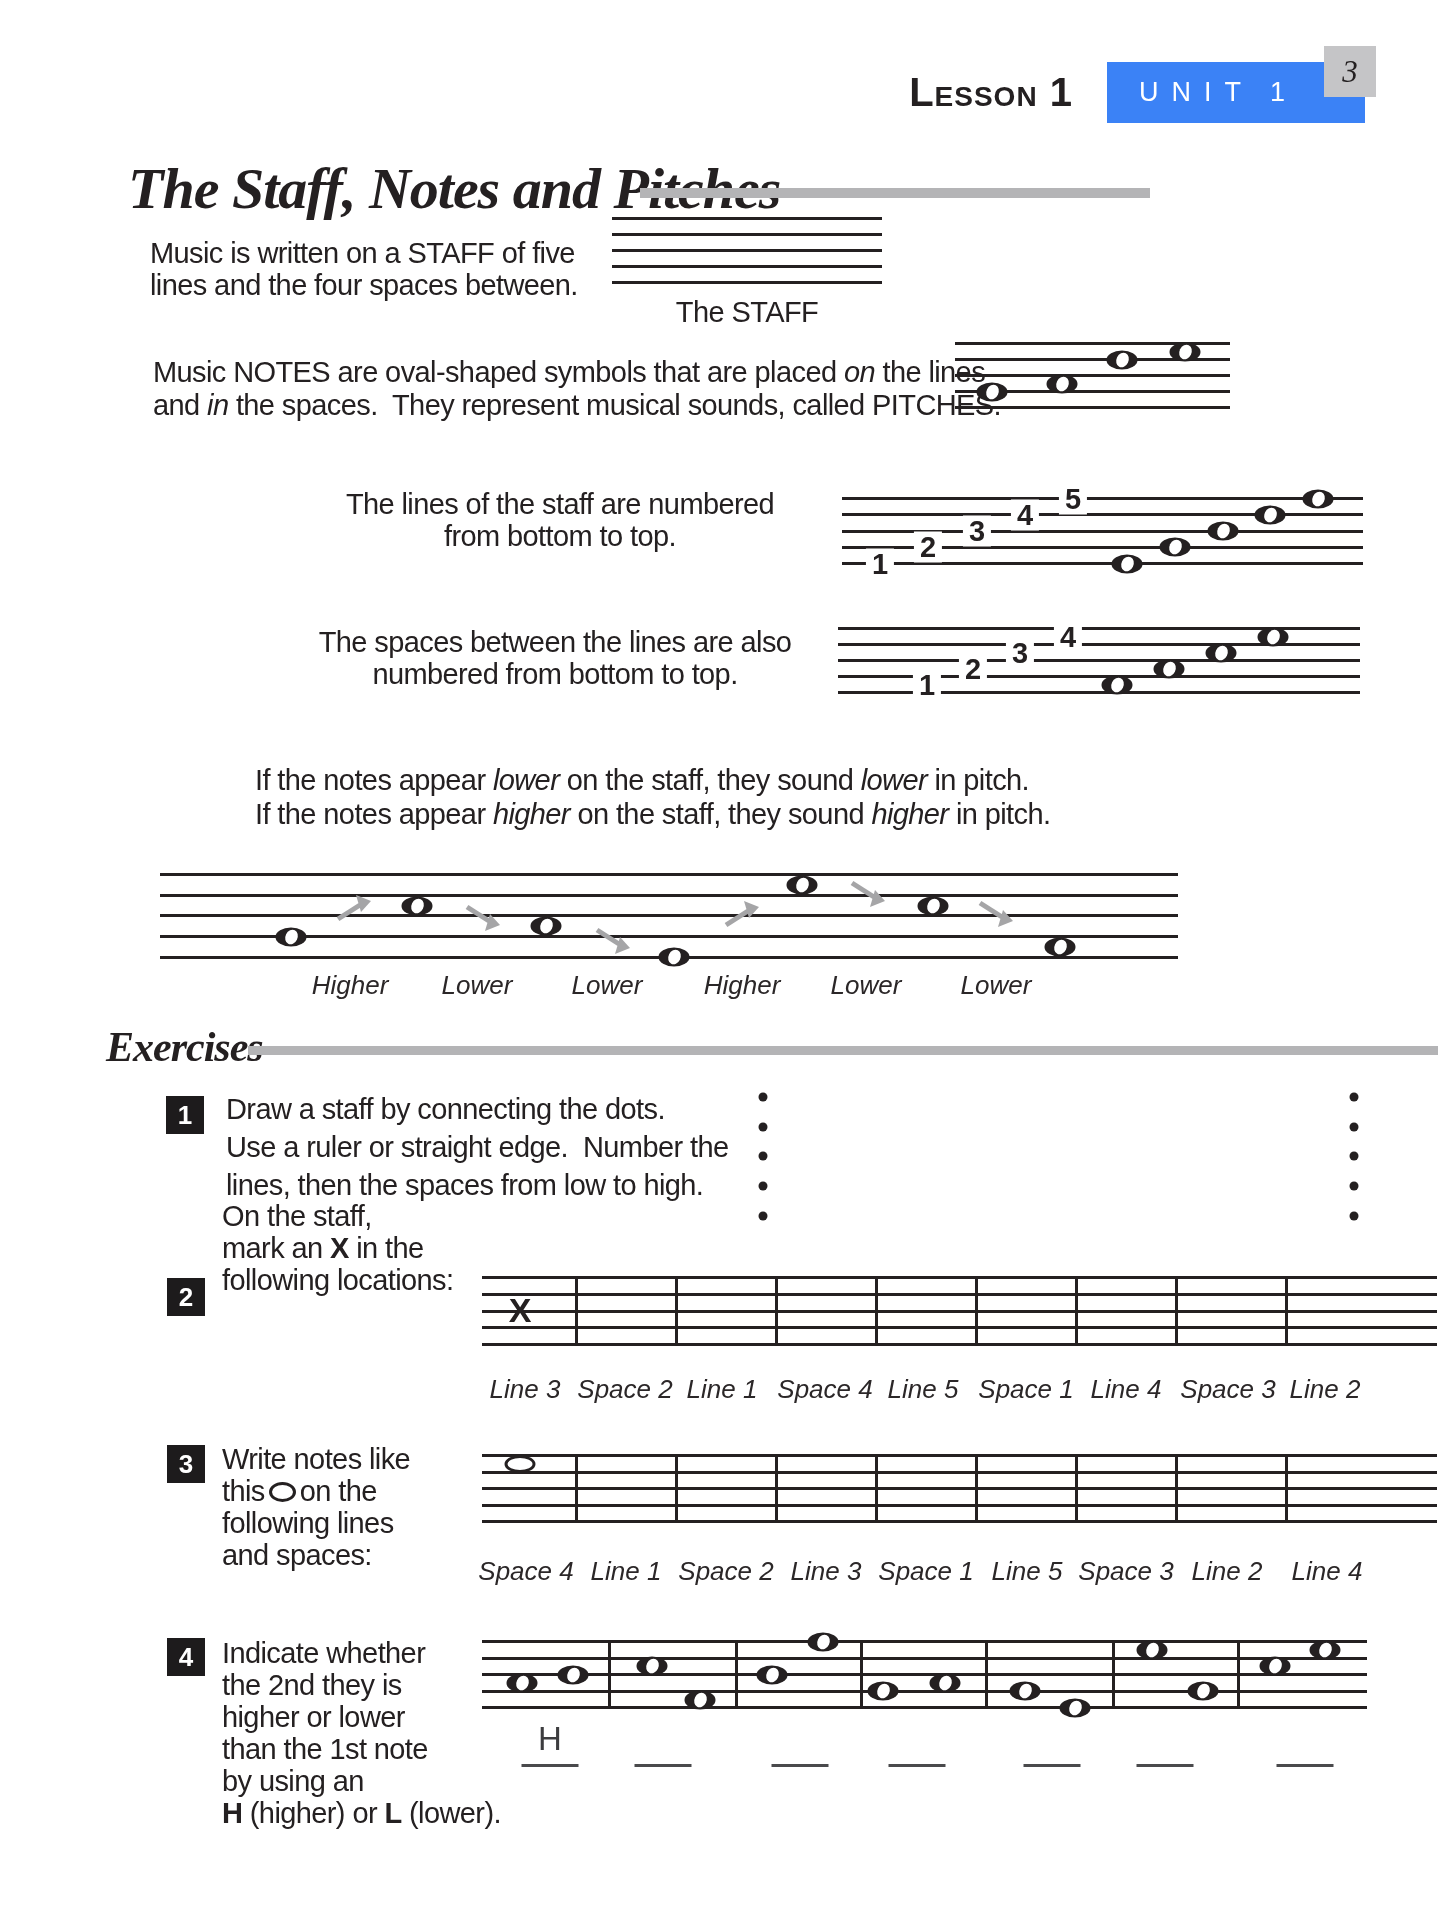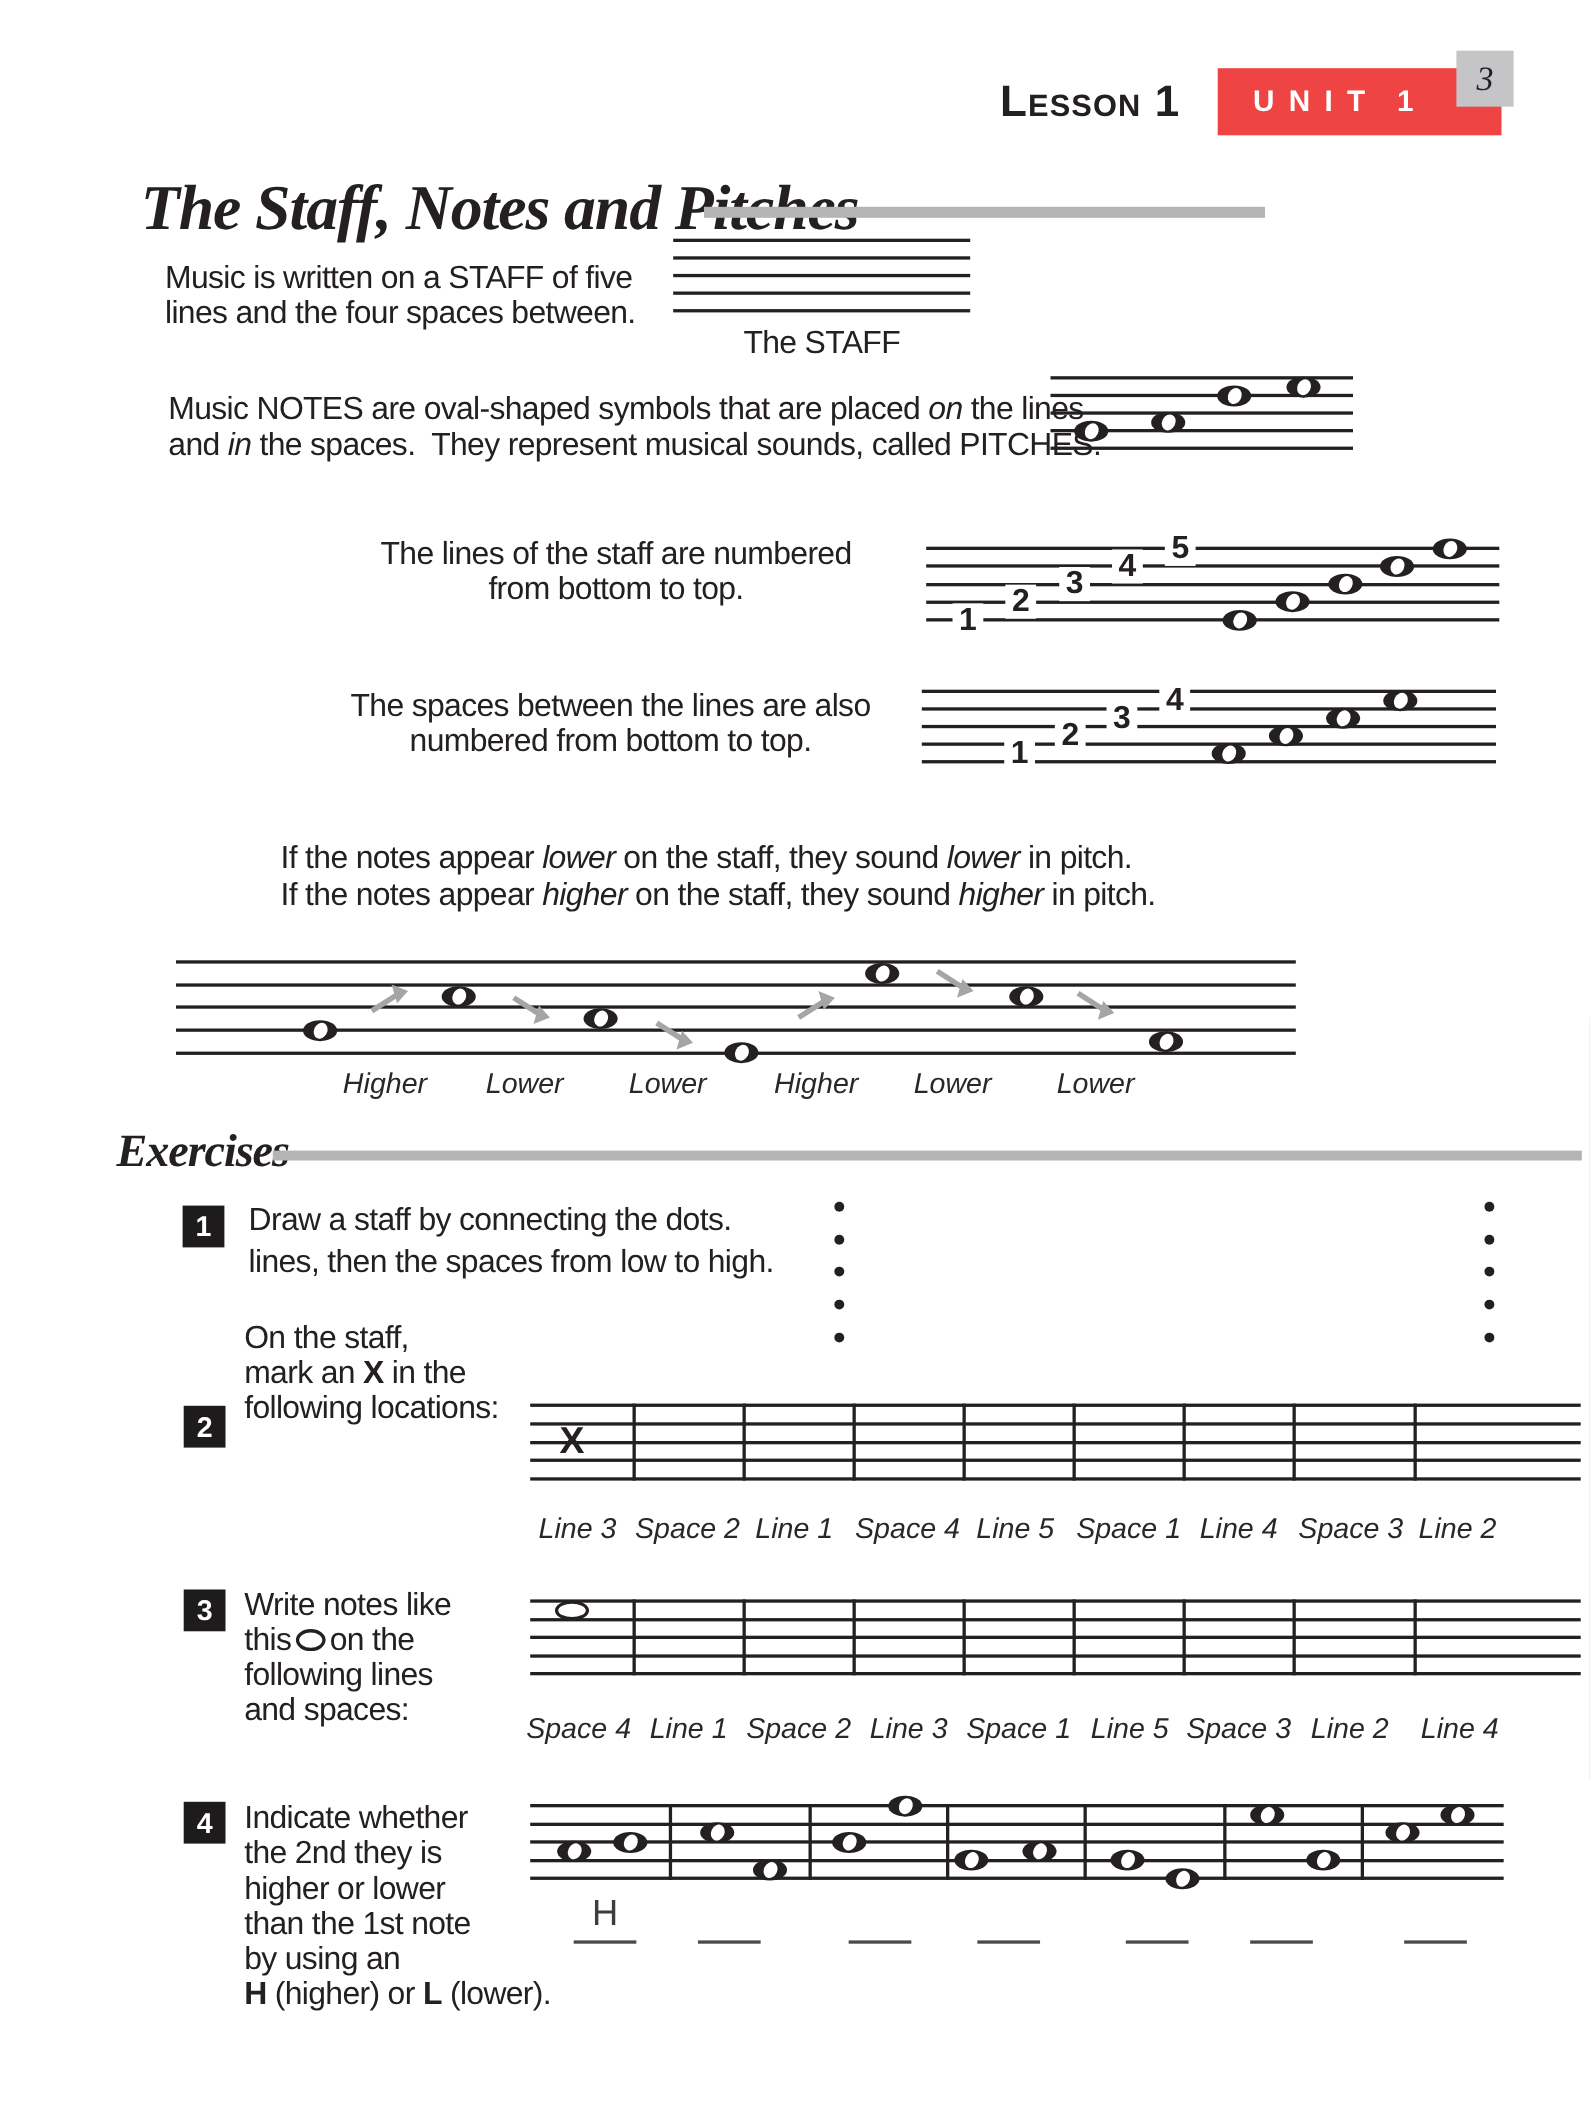--- a/index.html
+++ b/index.html
@@ -4,21 +4,21 @@
 <style>
   html,body{margin:0;padding:0;background:#e8e8e8;}
   #page{position:relative;width:1445px;height:1927px;background:#ffffff;margin:0 auto;overflow:hidden;
         font-family:"Liberation Sans","DejaVu Sans",sans-serif;color:#242021;}
   .abs{position:absolute;}
   .tline{white-space:pre;font-size:29px;letter-spacing:-0.6px;line-height:inherit;}
   .i{font-style:italic;}
   .b{font-weight:bold;}
   
   .lesson{font-variant:small-caps;font-weight:bold;font-size:40px;letter-spacing:1px;text-align:right;white-space:pre;}
-  .unitbox{background:#ef4444;color:#fff;font-weight:bold;display:flex;align-items:center;z-index:1;}
+  .unitbox{background:#3b82f6;color:#fff;font-weight:normal;display:flex;align-items:center;z-index:1;}
   .unitbox .u{font-size:27px;letter-spacing:13px;padding-left:32px;}
   .unitbox .n{font-size:27px;margin-left:16px;}
   .graybox{background:#c5c5c7;z-index:2;display:flex;align-items:center;justify-content:center;
            font-family:"Liberation Serif","DejaVu Serif",serif;font-style:italic;font-size:31px;color:#242021;}
   
   .sectitle{font-family:"Liberation Serif","DejaVu Serif",serif;font-weight:bold;font-style:italic;
             letter-spacing:-1px;white-space:pre;}
   .rule{background:#b4b4b6;}
   .center{transform:translateX(-50%);text-align:center;}
   
@@ -89,20 +89,21 @@
     <div class="tline"><span>If the notes appear </span><span class="i">lower</span><span> on the staff, they sound </span><span class="i">lower</span><span> in pitch.</span></div>
     <div class="tline"><span>If the notes appear </span><span class="i">higher</span><span> on the staff, they sound </span><span class="i">higher</span><span> in pitch.</span></div>
   </div>
 
   <div class="abs sectitle" style="left:106px;top:1023px;font-size:42px;">Exercises</div>
   <div class="abs rule" style="left:248px;top:1046px;width:1190px;height:9px;"></div>
 
   <div class="abs badge" style="left:166px;top:1096px;">1</div>
   <div class="abs" style="left:226px;top:1090px;line-height:38px;">
     <div class="tline">Draw a staff by connecting the dots.</div>
+    <div class="tline">Use a ruler or straight edge.  Number the</div>
     <div class="tline">lines, then the spaces from low to high.</div>
   </div>
 
   <div class="abs badge" style="left:167px;top:1278px;">2</div>
   <div class="abs" style="left:222px;top:1200px;line-height:32px;">
     <div class="tline">On the staff,</div>
     <div class="tline"><span>mark an </span><span class="b">X</span><span> in the</span></div>
     <div class="tline">following locations:</div>
   </div>
 

